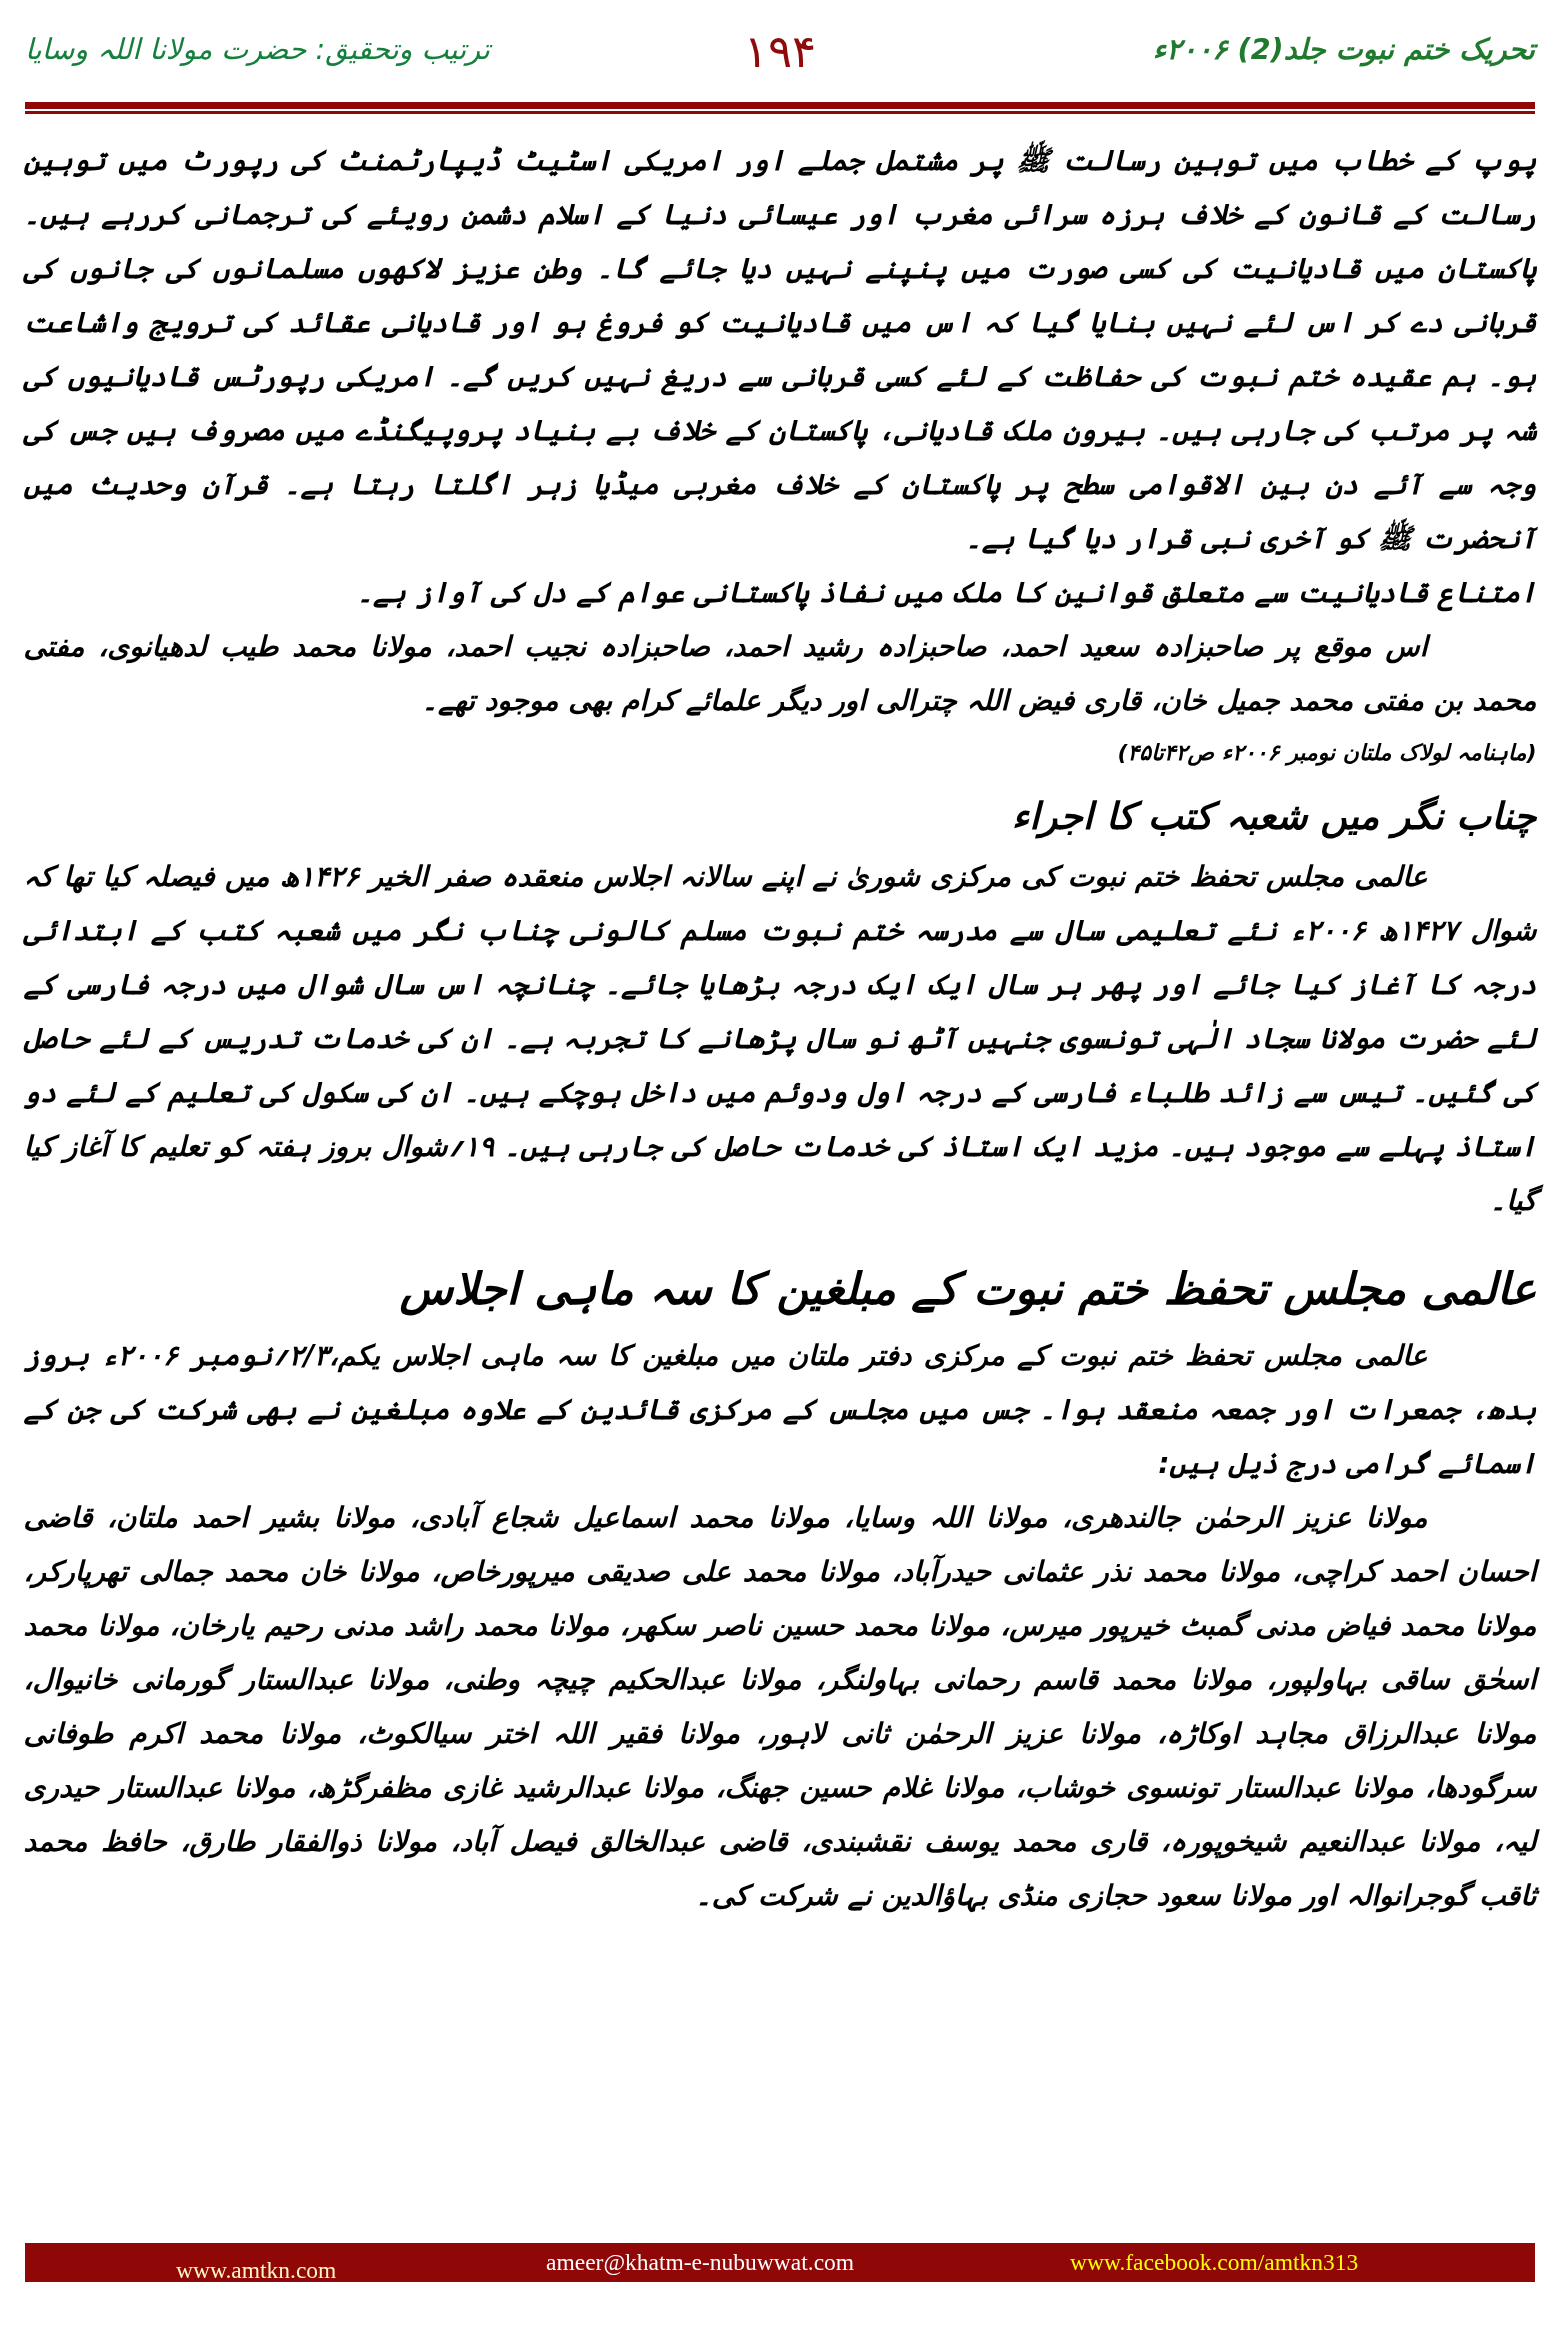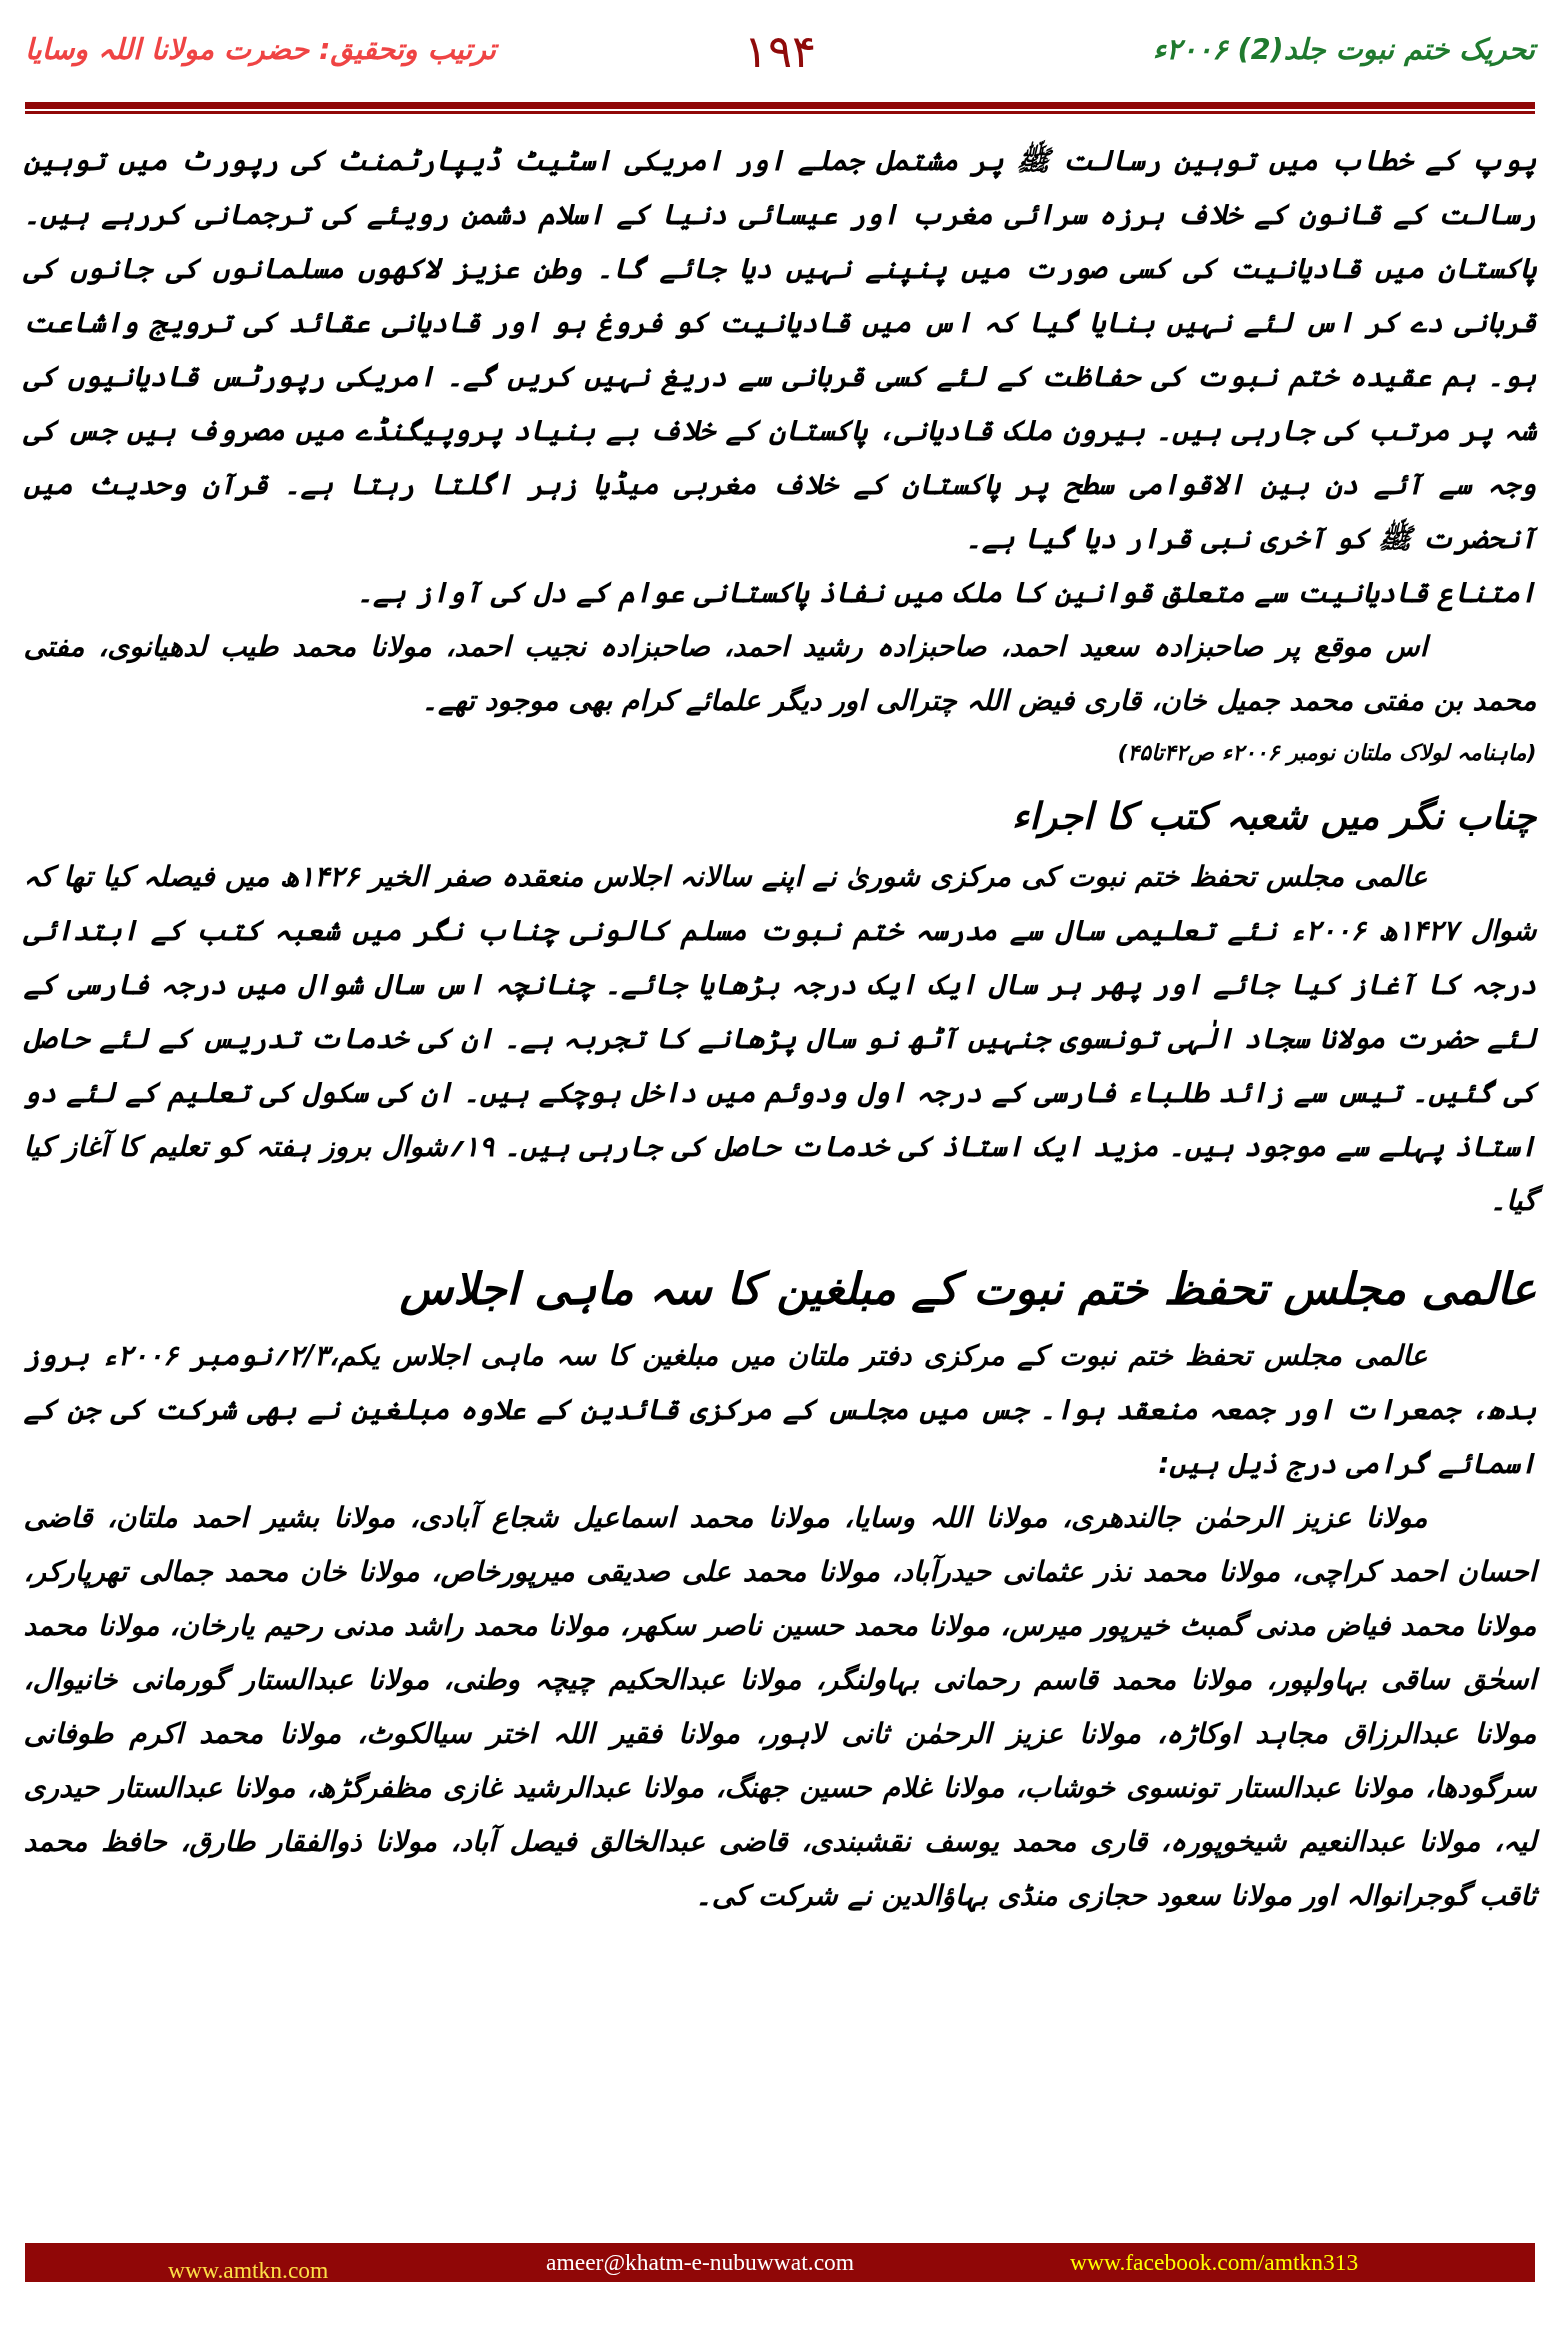--- a/index.html
+++ b/index.html
@@ -1,39 +1,39 @@
 <!DOCTYPE html>
 <html style="font-size:13.4px"><head>
 <meta charset="utf-8">
 <style>
   html, body { margin: 0; padding: 0; background: #ffffff; }
   body { width: 1560px; height: 2330px; position: relative; overflow: hidden;
          font-family: "DejaVu Sans", sans-serif; }
   .page-header { position: absolute; top: 25px; left: 25px; right: 25px; height: 59px; }
-  .hdr-left { position: absolute; left: 0; top: 6.7px; color: #ef4444; font-size: 28.6px; font-weight: bold;
+  .hdr-left { position: absolute; left: 0; top: 6.7px; color: #15803d; font-size: 28.6px; font-weight: normal;
               direction: rtl; font-style: italic; }
   .hdr-center { position: absolute; left: 50%; transform: translateX(-50%); top: 0; color: #8f0a0a;
                 font-size: 45px; font-weight: normal; direction: rtl; }
   .hdr-right { position: absolute; right: 0; top: 6.7px; color: #1f7a2e; font-size: 28.6px; font-weight: bold;
                direction: rtl; font-style: italic; }
   .rule-thick { position: absolute; left: 25px; right: 25px; top: 102px; height: 6.7px; background: #900707; }
   .rule-thin { position: absolute; left: 25px; right: 25px; top: 111px; height: 2.5px; background: #900707; }
 
   .content { position: absolute; left: 23.5px; right: 23.5px; top: 134px; direction: rtl;
              color: #000; font-family: "DejaVu Sans", sans-serif; font-weight: bold; font-style: italic; }
   .para { font-size: 28px; line-height: 54px; text-align: justify; text-align-last: right; margin: 0; }
   .para.indent { text-indent: 109px; }
   .heading { font-size: 37px; line-height: 67px; margin: 5px 0 0 0; font-weight: bold; font-style: italic; }
   .heading.big { font-size: 44px; line-height: 81px; margin-top: 20px; }
   .citation-block { font-size: 22px; line-height: 50px; text-align: right; direction: rtl; }
 
   .footer { position: absolute; left: 25px; right: 25px; top: 2243px; height: 39px; background: #900707;
             display: flex; align-items: center; font-family: "Liberation Serif", serif; font-size: 23.5px; }
   .footer a { text-decoration: none; position: absolute; }
-  .f1 { left: 143px; color: #fde047; margin-top: 16px; }
+  .f1 { left: 151px; color: #fef9c3; margin-top: 16px; }
   .f2 { left: 521px; color: #ffffff; }
   .f3 { left: 1045px; color: #ffff00; }
 </style>
 </head>
 <body>
 
 <div class="page-header">
   <div class="hdr-left">ترتیب وتحقیق: حضرت مولانا اللہ وسایا</div>
   <div class="hdr-center">۱۹۴</div>
   <div class="hdr-right">تحریک ختم نبوت جلد(2) ۲۰۰۶ء</div>

